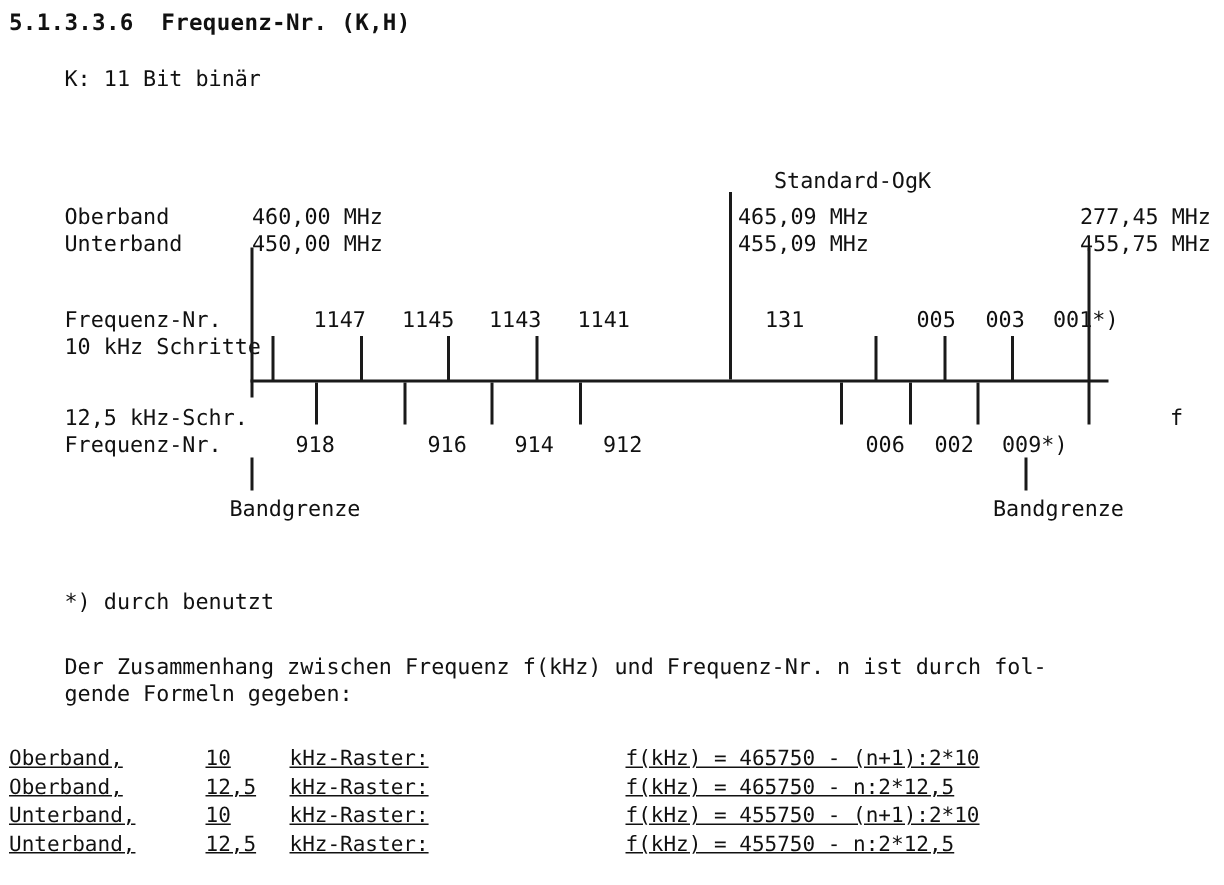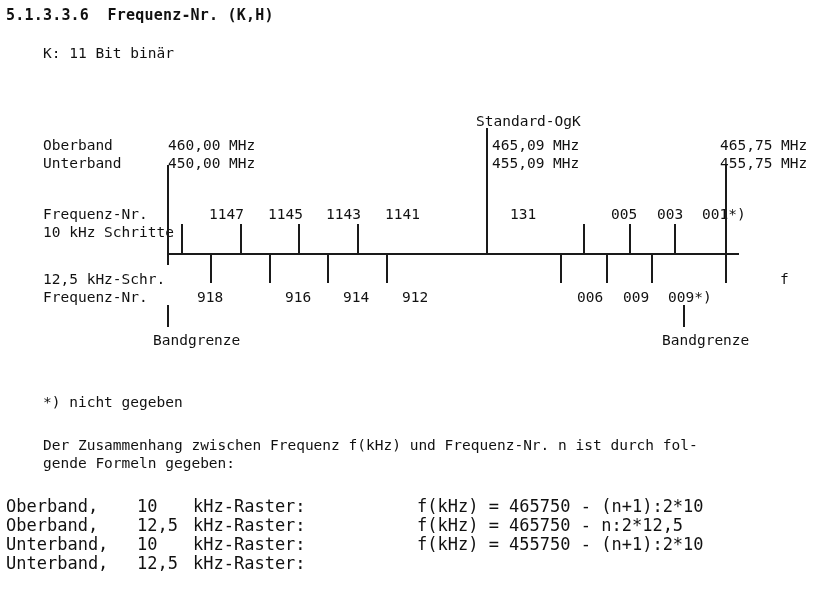--- a/index.html
+++ b/index.html
@@ -28,22 +28,23 @@
     font-size: 15px;
     letter-spacing: 0.2px;
   }
   .txt {
     font-size: 14.5px;
     line-height: 18px;
     letter-spacing: 0px;
     margin-left: 37px;
   }
   .txt-sm {
-    font-size: 17px;
+    font-size: 14px;
     line-height: 17px;
+    text-decoration: underline;
   }
 
   
   .hline {
     position: absolute;
     background: #1a1a1a;
     height: 2px;
   }
   .vline {
     position: absolute;
@@ -58,26 +59,26 @@
 </style>
 </head>
 <body>
 
 <div class="page">
 
   <div class="abs heading" style="left:6px; top:6px;">5.1.3.3.6  Frequenz-Nr. (K,H)</div>
 
   <div class="abs txt" style="left:6px; top:44px;">K: 11 Bit binär</div>
 
-  <div class="abs txt" style="left:439px; top:112px;">Standard-OgK</div>
+  <div class="abs txt" style="left:479px; top:112px;">Standard-OgK</div>
 
   <div class="abs txt" style="left:6px; top:136px;">Oberband</div>
   <div class="abs txt" style="left:131px; top:136px;">460,00 MHz</div>
   <div class="abs txt" style="left:455px; top:136px;">465,09 MHz</div>
-  <div class="abs txt" style="left:683px; top:136px;">465,75 MHz</div>
+  <div class="abs txt" style="left:683px; top:136px;">277,45 MHz</div>
 
   <div class="abs txt" style="left:6px; top:154px;">Unterband</div>
   <div class="abs txt" style="left:131px; top:154px;">450,00 MHz</div>
   <div class="abs txt" style="left:455px; top:154px;">455,09 MHz</div>
   <div class="abs txt" style="left:683px; top:154px;">455,75 MHz</div>
 
   <div class="abs txt" style="left:6px; top:205px;">Frequenz-Nr.</div>
   <div class="abs txt" style="left:6px; top:223px;">10 kHz Schritte</div>
 
   <div class="abs txt" style="left:172px; top:205px;">1147</div>
@@ -119,30 +120,30 @@
 
   <div class="abs txt" style="left:6px; top:270px;">12,5 kHz-Schr.</div>
   <div class="abs txt" style="left:6px; top:288px;">Frequenz-Nr.</div>
 
   <div class="abs txt" style="left:160px; top:288px;">918</div>
   <div class="abs txt" style="left:248px; top:288px;">916</div>
   <div class="abs txt" style="left:306px; top:288px;">914</div>
   <div class="abs txt" style="left:365px; top:288px;">912</div>
 
   <div class="abs txt" style="left:540px; top:288px;">006</div>
-  <div class="abs txt" style="left:586px; top:288px;">009</div>
+  <div class="abs txt" style="left:586px; top:288px;">002</div>
   <div class="abs txt" style="left:631px; top:288px;">009*)</div>
 
   <div class="vline" style="left:167px; top:305px; height:22px;"></div>
   <div class="vline" style="left:683px; top:305px; height:22px;"></div>
 
   <div class="abs txt" style="left:116px; top:331px;">Bandgrenze</div>
   <div class="abs txt" style="left:625px; top:331px;">Bandgrenze</div>
 
-  <div class="abs txt" style="left:6px; top:393px;">*) nicht gegeben</div>
+  <div class="abs txt" style="left:6px; top:393px;">*) durch benutzt</div>
 
   <div class="abs txt" style="left:6px; top:454px;">gende Formeln gegeben:</div>
   <div class="abs txt" style="left:6px; top:436px;">Der Zusammenhang zwischen Frequenz f(kHz) und Frequenz-Nr. n ist durch fol-</div>
 
   <div class="abs txt-sm" style="left:6px; top:498px;">Oberband,</div>
   <div class="abs txt-sm" style="left:137px; top:498px;">10</div>
   <div class="abs txt-sm" style="left:193px; top:498px;">kHz-Raster:</div>
   <div class="abs txt-sm" style="left:417px; top:498px;">f(kHz) = 465750 - (n+1):2*10</div>
 
   <div class="abs txt-sm" style="left:6px; top:517px;">Oberband,</div>
@@ -151,14 +152,15 @@
   <div class="abs txt-sm" style="left:417px; top:517px;">f(kHz) = 465750 - n:2*12,5</div>
 
   <div class="abs txt-sm" style="left:6px; top:536px;">Unterband,</div>
   <div class="abs txt-sm" style="left:137px; top:536px;">10</div>
   <div class="abs txt-sm" style="left:193px; top:536px;">kHz-Raster:</div>
   <div class="abs txt-sm" style="left:417px; top:536px;">f(kHz) = 455750 - (n+1):2*10</div>
 
   <div class="abs txt-sm" style="left:6px; top:555px;">Unterband,</div>
   <div class="abs txt-sm" style="left:137px; top:555px;">12,5</div>
   <div class="abs txt-sm" style="left:193px; top:555px;">kHz-Raster:</div>
+  <div class="abs txt-sm" style="left:417px; top:555px;">f(kHz) = 455750 - n:2*12,5</div>
 
 </div>
 
 </body></html>

